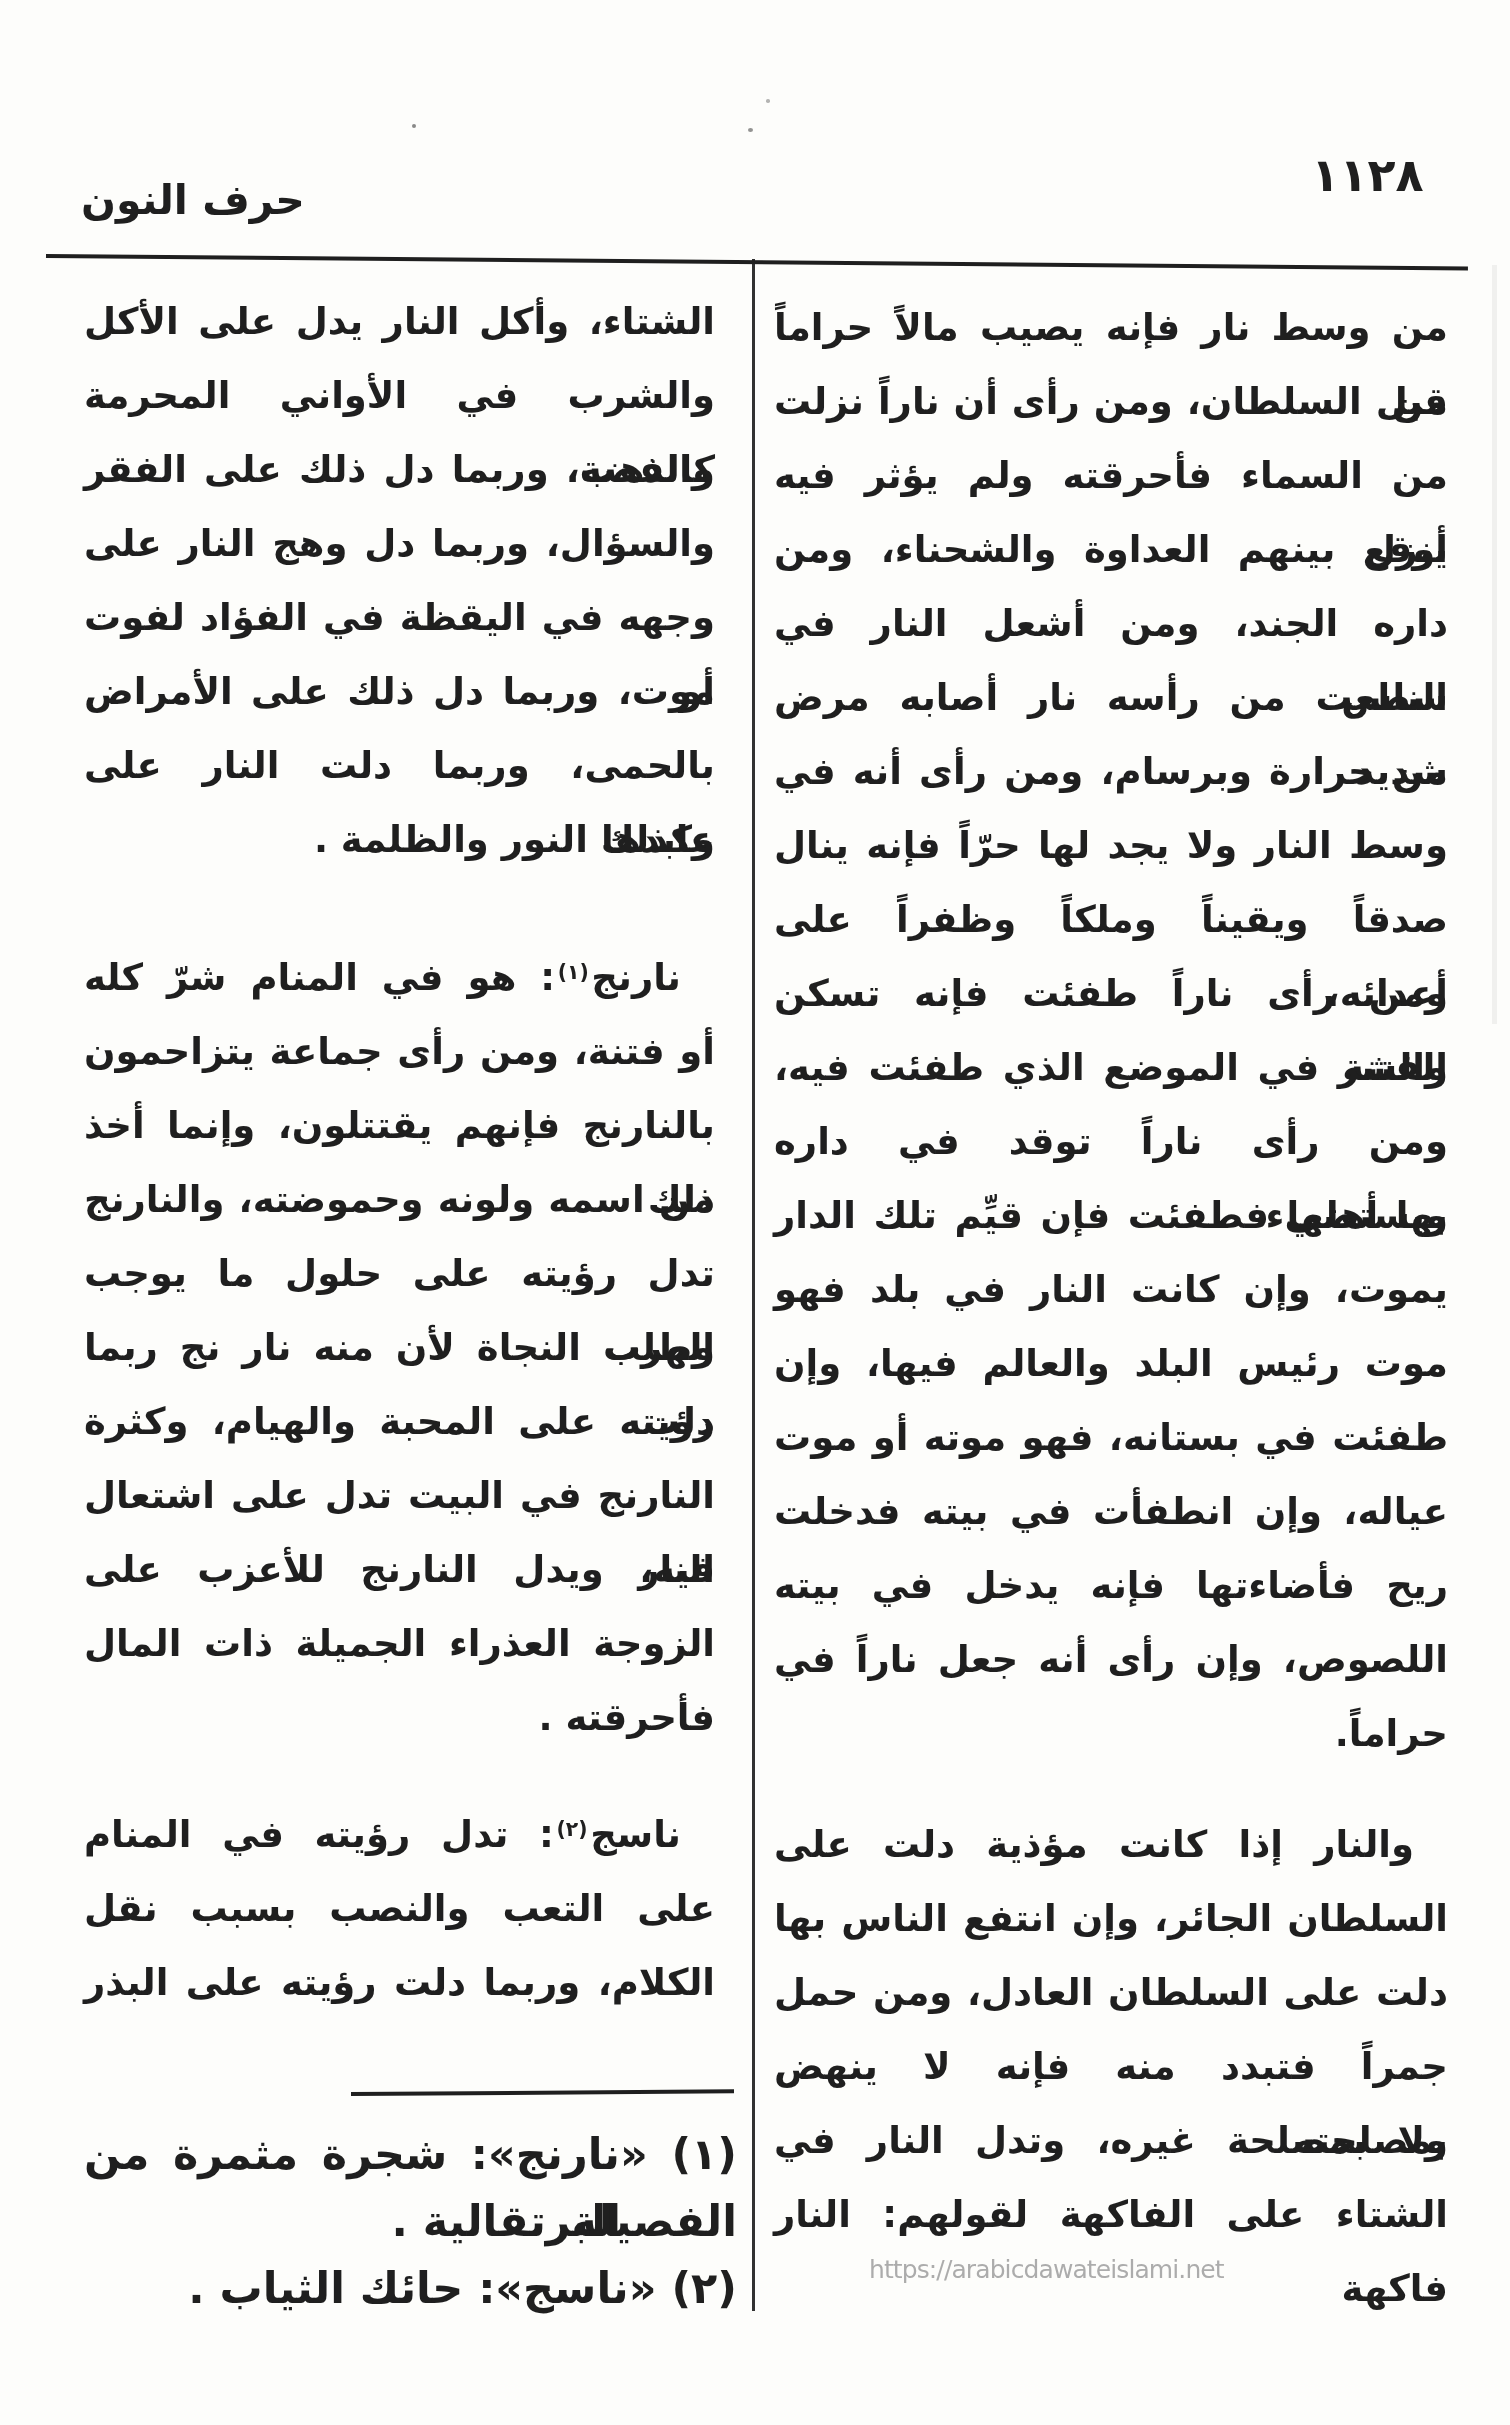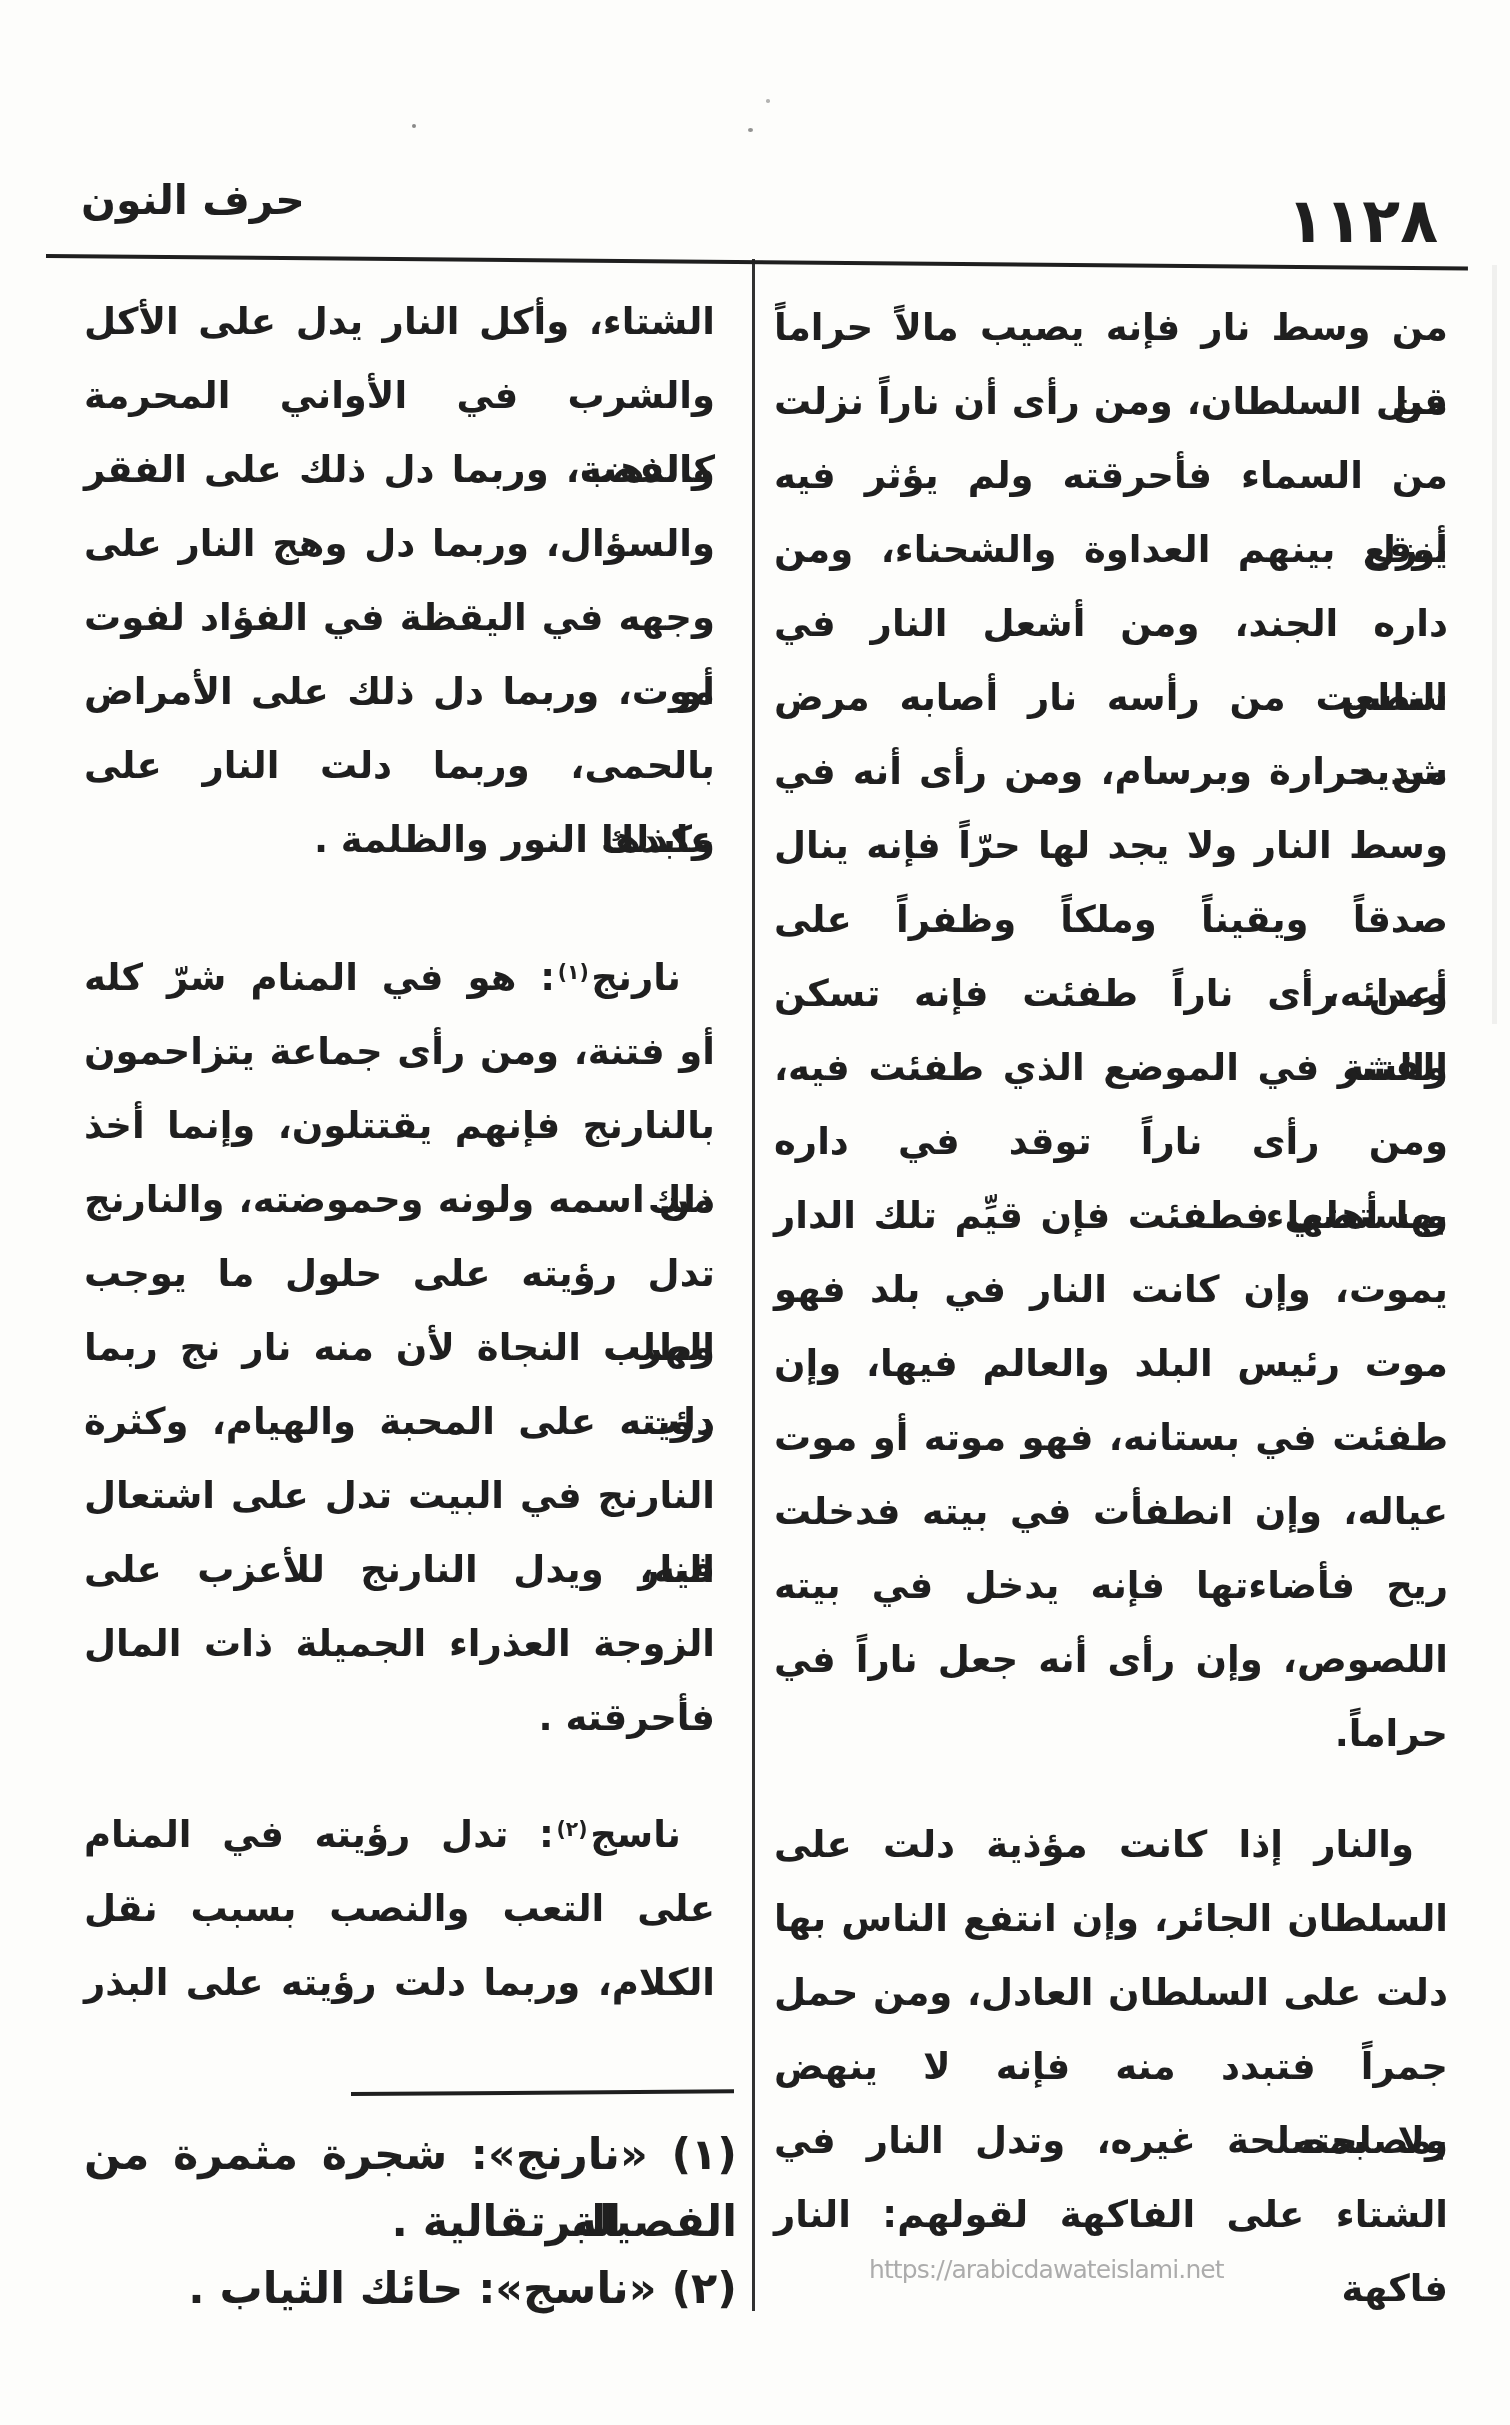--- a/index.html
+++ b/index.html
@@ -15,22 +15,22 @@
     color:var(--ink);
   }
   .page{position:relative;width:1510px;height:2068px;}
 
   
   .section-title{
     position:absolute;left:81px;top:176px;
     font-size:41px;font-weight:bold;direction:rtl;
   }
   .page-number{
-    position:absolute;left:1297px;top:184px;width:141px;
-    font-size:62px;font-weight:bold;text-align:center;letter-spacing:3.5px;direction:rtl;
+    position:absolute;left:1297px;top:148px;width:141px;
+    font-size:46px;font-weight:bold;text-align:center;letter-spacing:3.5px;direction:rtl;
   }
   .header-rule{
     position:absolute;left:46px;top:254px;width:1422px;height:3.5px;
     background:var(--ink);
     transform:rotate(0.5deg);transform-origin:left center;
   }
   .col-divider{
     position:absolute;left:752px;top:259px;width:2.6px;height:2052px;
     background:var(--ink);
     opacity:.92;

